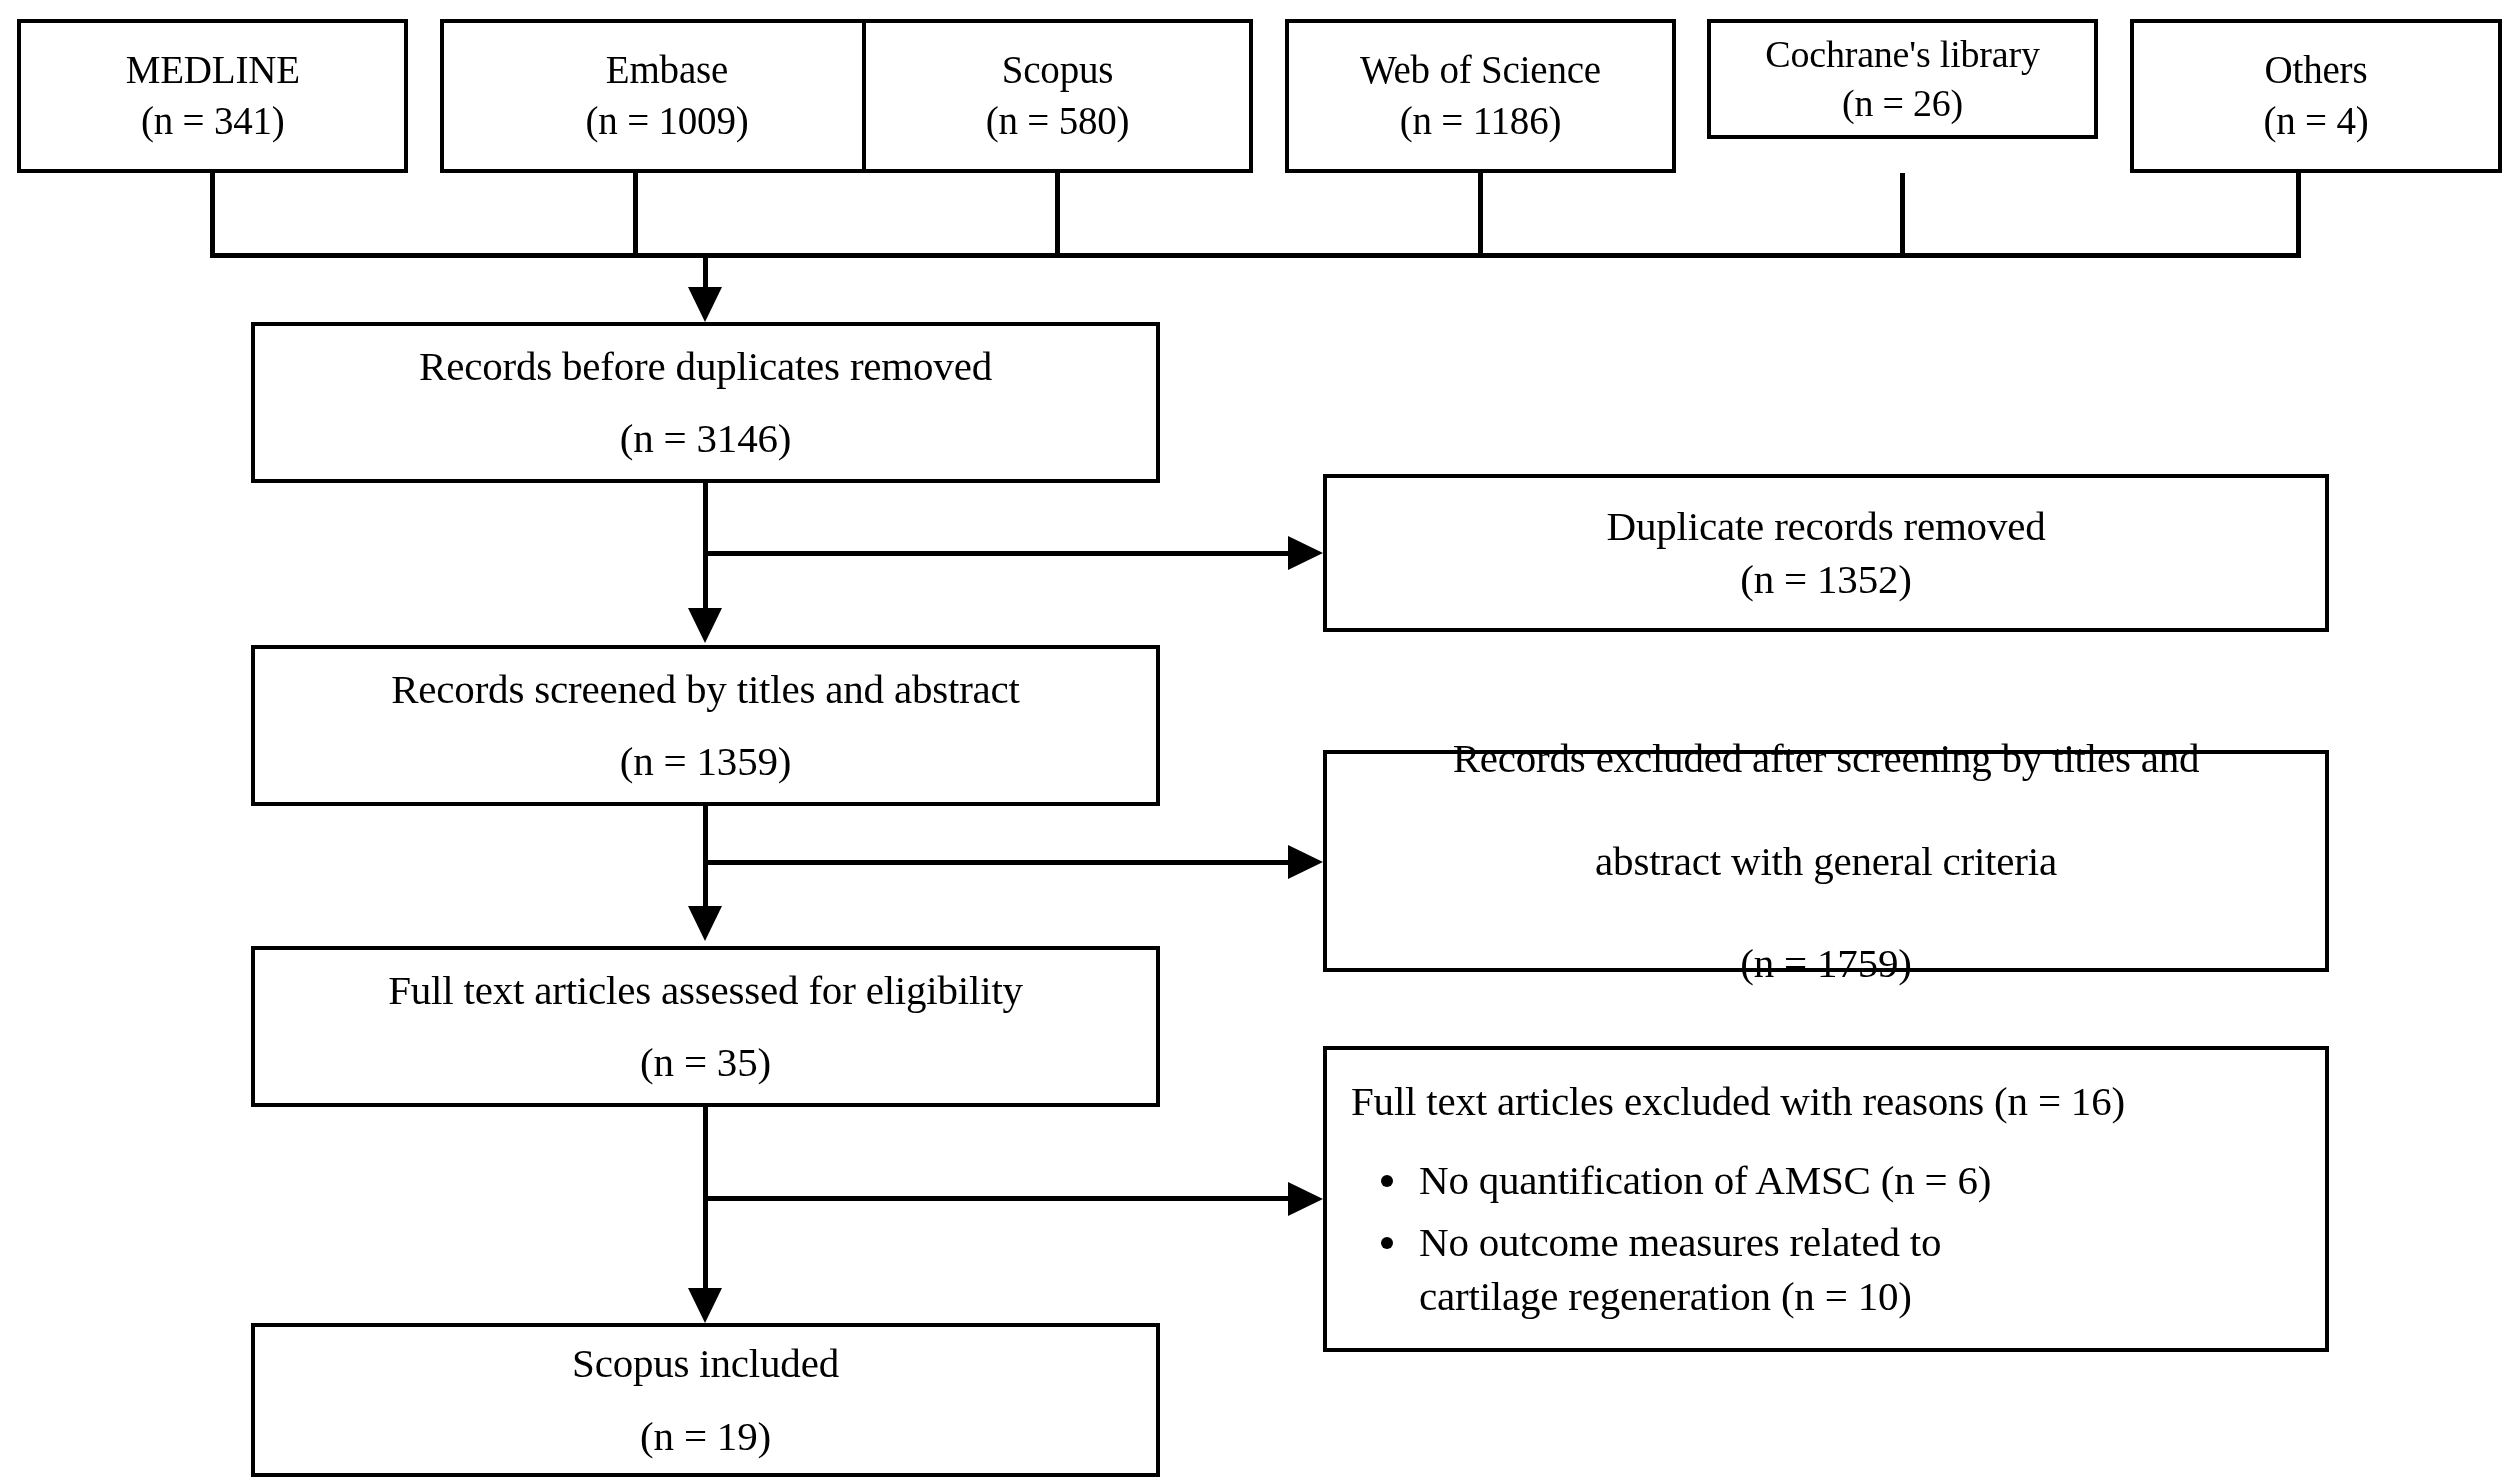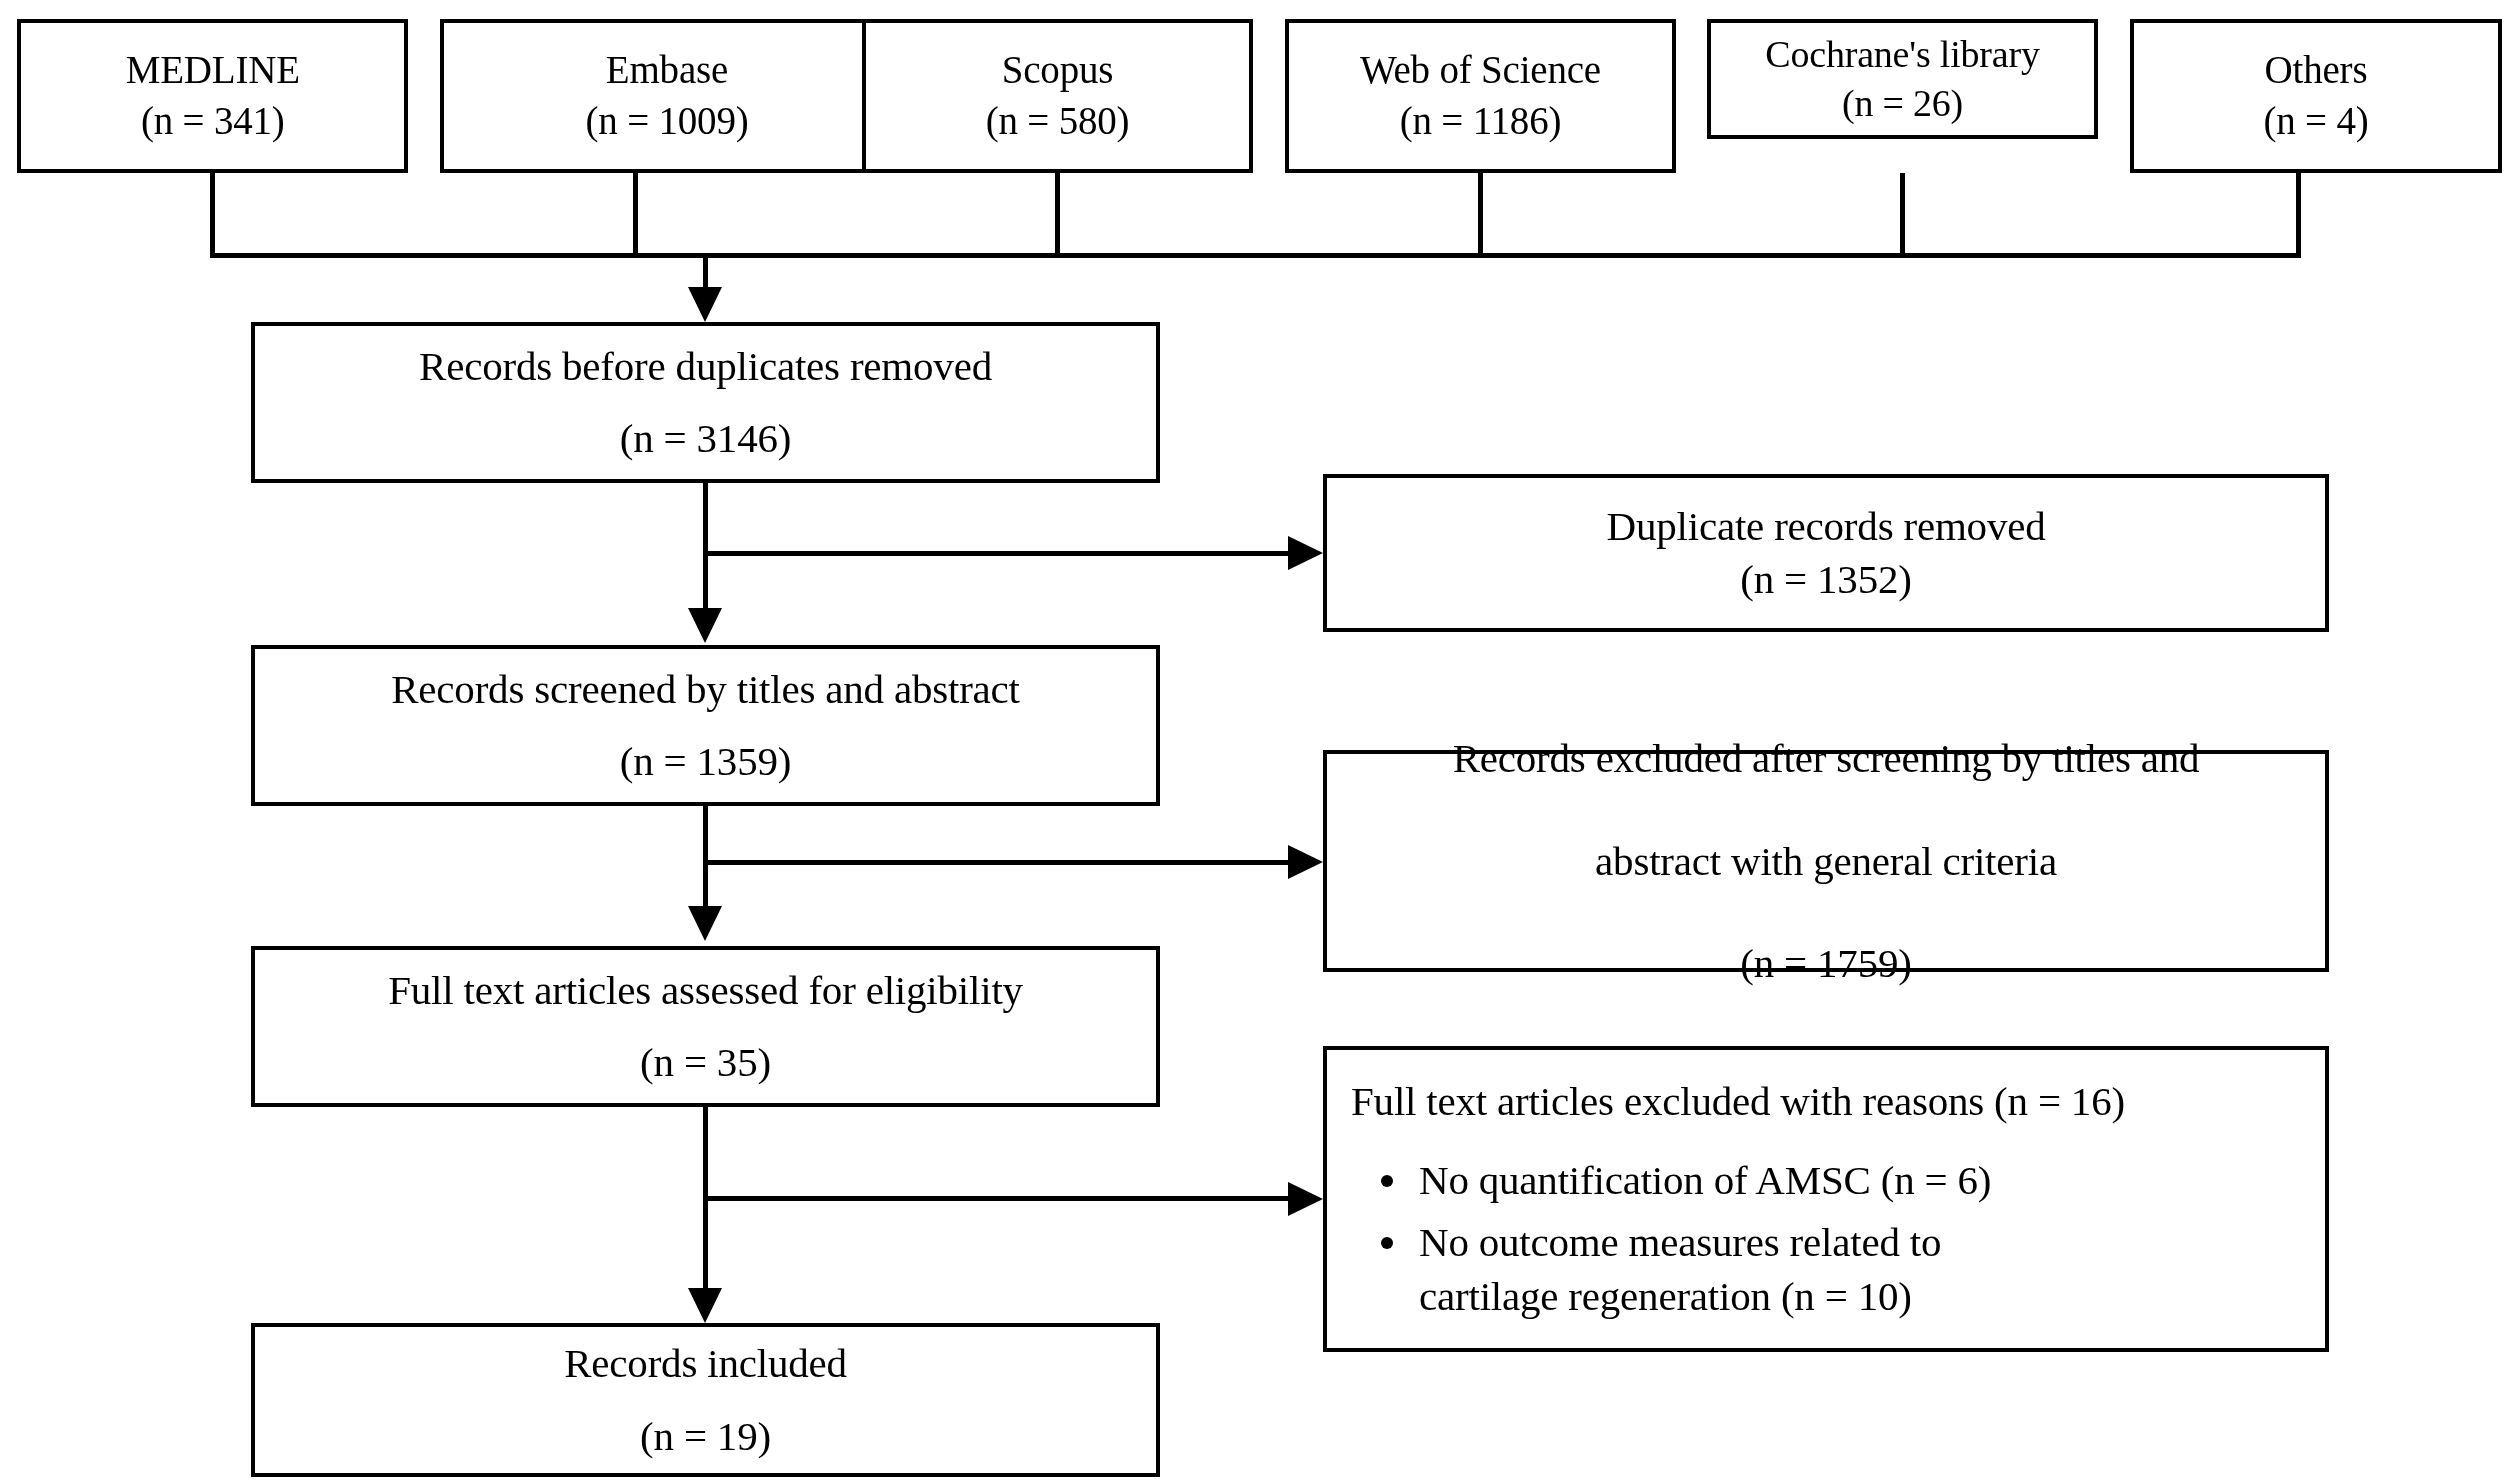--- a/index.html
+++ b/index.html
@@ -207,18 +207,18 @@
       </li>
       <li>
         <span class="dot"></span>
         <span class="ln">No outcome measures related to</span>
         <span class="ln">cartilage regeneration (n = 10)</span>
       </li>
     </ul>
   </div>
 
   <div class="box mainbox" style="left:251px; top:1323px; width:909px; height:154px;">
-    <span class="ln">Records included</span>
+    <span class="ln">Scopus included</span>
     <span class="ln">(n = 19)</span>
   </div>
 
 </div>
 
 
 </body></html>

